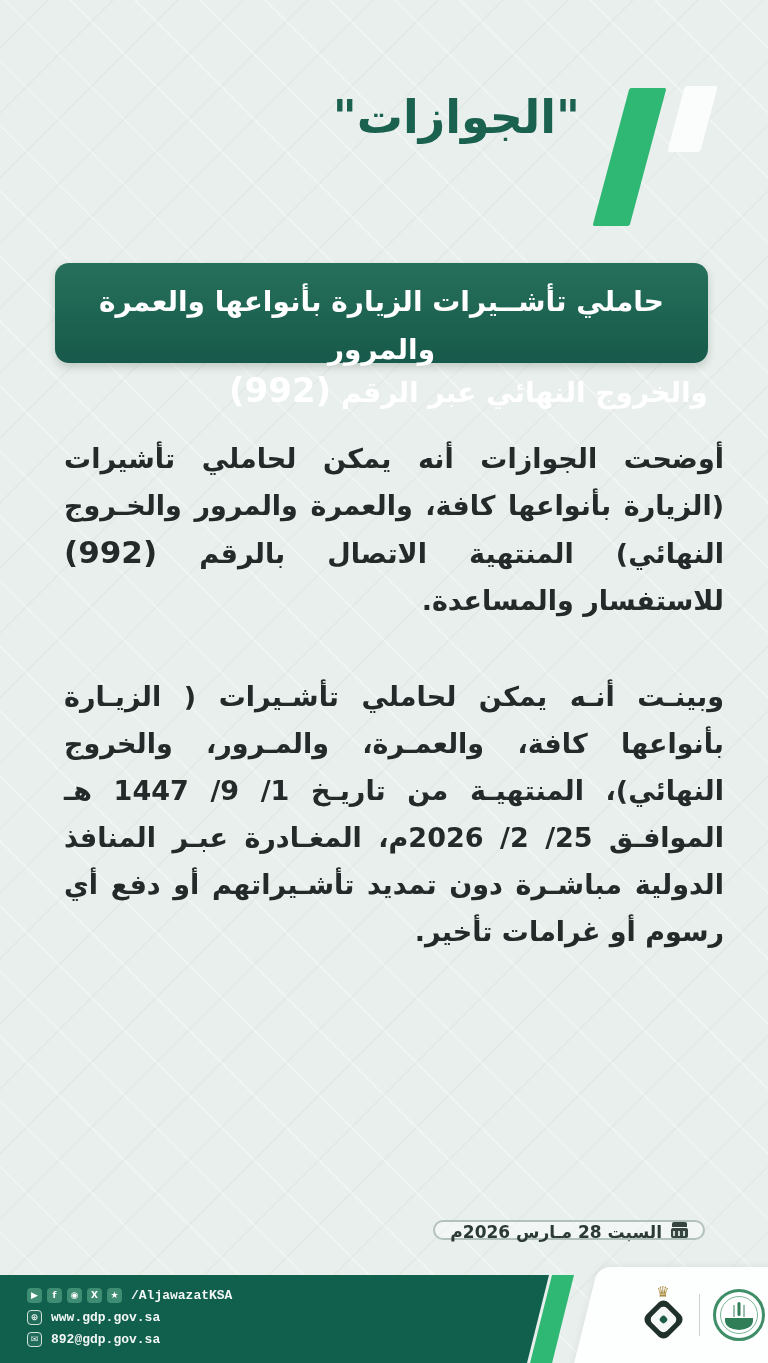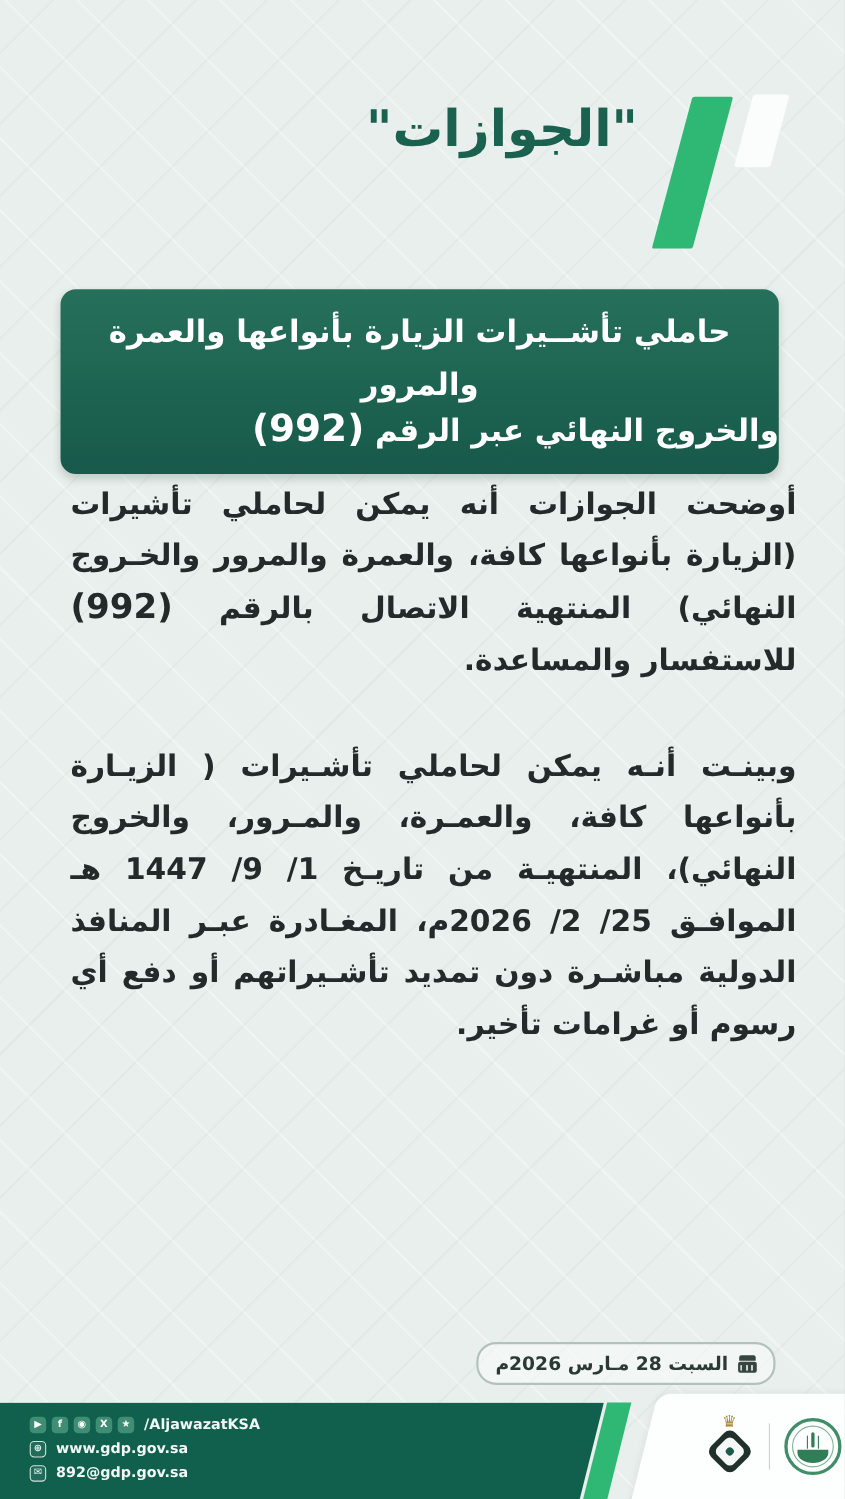--- a/index.html
+++ b/index.html
@@ -13,56 +13,56 @@
   }
   
   .titles{position:absolute;top:82px;right:188px;margin:0;text-align:right;
     color:#1a614f;font-weight:800;font-size:46px;line-height:71px;}
   .titles span{display:block;}
   .slash-green{position:absolute;left:611px;top:88px;width:37px;height:138px;
     background:#2eb873;transform:skewX(-15deg);border-radius:2px;}
   .slash-white{position:absolute;left:676px;top:86px;width:33px;height:66px;
     background:#fbfdfc;transform:skewX(-15deg);border-radius:3px;}
   
-  .banner{position:absolute;left:55px;top:263px;width:653px;height:168px;border-radius:14px;
+  .banner{position:absolute;left:55px;top:263px;width:653px;height:100px;border-radius:14px;
     background:linear-gradient(180deg,#26705b 0%,#17594a 100%);
     box-shadow:0 4px 8px rgba(10,40,30,.18);
     color:#ffffff;text-align:center;padding-top:15px;box-sizing:border-box;}
   .banner .b1{font-size:28px;font-weight:700;line-height:48px;}
   .banner .b2{font-size:28px;font-weight:700;line-height:32px;text-align:right;}
   .banner .bnum{font-size:34px;font-weight:900;}
   
   .content{position:absolute;left:53px;top:435px;width:660px;
     color:#24292a;font-size:27px;font-weight:700;line-height:47px;margin-left:11px;}
   .content p{margin:0 0 49px 0;text-align:justify;}
   .content .pnum{font-size:31px;font-weight:800;}
   
-  .date-badge{position:absolute;right:63px;top:1220px;height:39px;
-    display:inline-flex;align-items:center;gap:9px;padding:0 15px;
+  .date-badge{position:absolute;right:63px;top:1220px;height:20px;
+    display:inline-flex;gap:9px;padding:0 15px;
     border:2px solid #b3c1bc;border-radius:18px;background:rgba(250,252,251,.55);
     color:#2c3a35;font-size:17px;font-weight:700;box-sizing:border-box;}
   .cal{position:relative;display:inline-block;width:17px;height:16px;}
   .cal .cal-top{position:absolute;top:0;left:1px;right:1px;height:5px;background:#36453f;border-radius:2px 2px 0 0;}
   .cal .cal-body{position:absolute;top:6px;left:0;right:0;bottom:0;background:#36453f;border-radius:2px;}
   .cal .cal-body::after{content:"";position:absolute;inset:3px 2px 2px 2px;
     background:repeating-linear-gradient(90deg,#e8efec 0 2px,rgba(0,0,0,0) 2px 5px);opacity:.85;}
   
   .footer{position:absolute;left:0;bottom:0;width:768px;height:88px;}
   .f-green{position:absolute;inset:0;background:#11604e;
     clip-path:polygon(0 0,549px 0,527px 100%,0 100%);}
   .f-stripe{position:absolute;left:552px;top:0;width:22px;height:88px;
     background:#2fb873;transform:skewX(-14deg);transform-origin:0 0;}
   .f-card{position:absolute;left:598px;top:-8px;width:240px;height:96px;
     background:#fdfefe;border-radius:12px 0 0 0;transform:skewX(-14deg);transform-origin:0 0;
     box-shadow:0 0 8px rgba(0,0,0,.07);}
   .f-card-inner{transform:skewX(14deg);transform-origin:0 0;height:100%;
     display:flex;align-items:center;gap:13px;padding-left:42px;box-sizing:border-box;}
   .contacts{position:absolute;left:27px;top:13px;display:flex;flex-direction:column;gap:7px;}
   .row{display:flex;align-items:center;gap:5px;color:#f2f7f5;font-size:13px;font-weight:700;}
-  .row .handle,.row .txt{margin-right:4px;margin-left:4px;}
+  .row .handle,.row .txt{margin-right:4px;margin-left:4px;font-family:Liberation Mono, monospace;}
   .sq{width:15px;height:15px;border-radius:4px;display:inline-flex;align-items:center;justify-content:center;
     font-size:9px;line-height:1;color:#ffffff;box-sizing:border-box;font-style:normal;}
   .sq i{font-style:normal;}
   .sq.filled{background:#3f8e74;}
   .sq.outline{border:1.5px solid #cfe3da;background:rgba(255,255,255,.07);color:#e8f3ee;}
   
   .gdp-logo{width:46px;height:60px;display:flex;flex-direction:column;align-items:center;}
   .crown{color:#a8893d;font-size:15px;line-height:15px;}
   .diamond{width:31px;height:31px;background:#20312c;transform:rotate(45deg);border-radius:7px;
     margin-top:4px;position:relative;}

